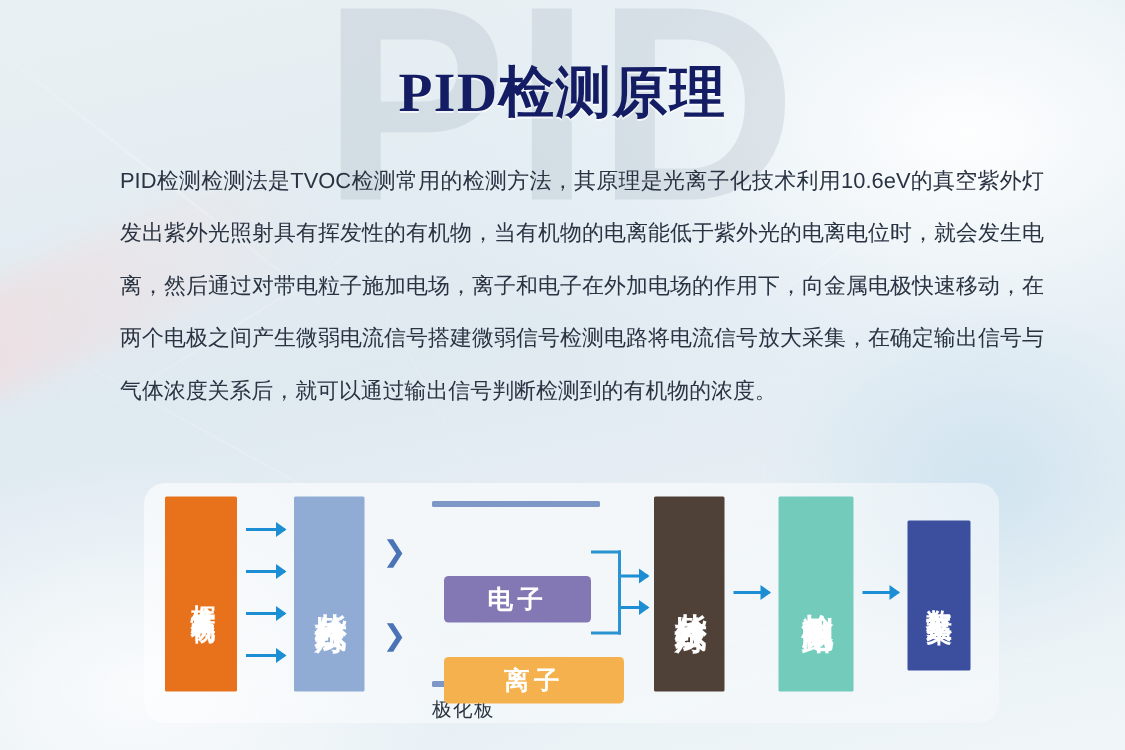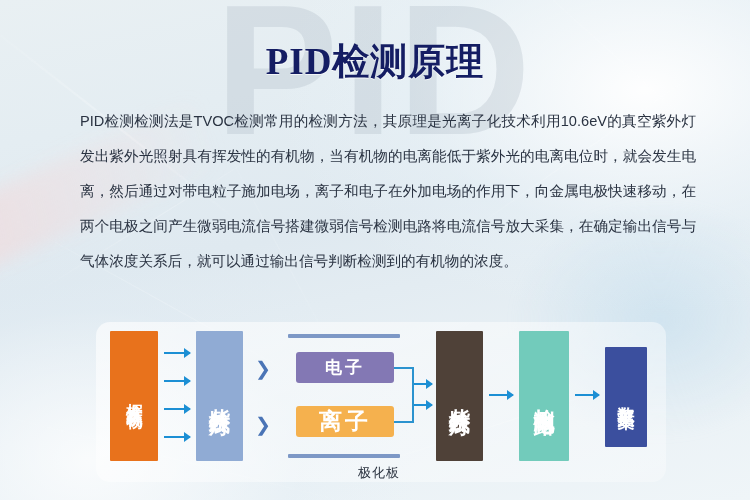--- a/index.html
+++ b/index.html
@@ -78,41 +78,42 @@
     color: #ffffff; font-weight: bold;
     writing-mode: vertical-rl; text-orientation: upright;
     letter-spacing: 2px;
     border-radius: 1px;
   }
   .hbox {
     position: absolute;
     display: flex; align-items: center; justify-content: center;
     color: #ffffff; font-weight: bold; letter-spacing: 3px;
     border-radius: 3px;
+    margin-top: 32px;
   }
 
   
   .arrow { position: absolute; height: 2.4px; background: #1c8fd4; }
   .arrow::after {
     content: ""; position: absolute; right: -1px; top: 50%;
     transform: translateY(-50%);
     border-left: 7px solid #1c8fd4;
     border-top: 5px solid transparent;
     border-bottom: 5px solid transparent;
   }
 
   .chev {
     position: absolute; color: #4a74b6; font-weight: bold;
     font-size: 19px; line-height: 1;
   }
 
   .plate { position: absolute; height: 4px; background: #7d98c6; border-radius: 1px; }
   .plate-label {
     position: absolute; font-size: 13px; color: #2b3340; letter-spacing: 1px;
-    text-align: right;
+    text-align: left;
   }
 
   
   .brk-v { position: absolute; width: 2.2px; background: #2b93cf; }
   .brk-h { position: absolute; height: 2.2px; background: #2b93cf; }
 </style>
 </head>
 <body>
 
 <div id="page">
@@ -157,21 +158,21 @@
     <div class="chev" style="left:255px; top:93px;">❯</div>
 
     <div class="plate" style="left:288px; top:12px; width:112px;"></div>
     <div class="plate" style="left:288px; top:132px; width:112px;"></div>
     <div class="plate-label" style="left:288px; top:142px; width:112px;">极化板</div>
 
     <div class="hbox" style="left:296px; top:30px; width:98px; height:31px; background:#8378b4; font-size:17px;">
       <span>电子</span>
     </div>
 
-    <div class="hbox" style="left:296px; top:84px; width:98px; height:31px; background:#f5b14e; font-size:23px;">
+    <div class="hbox" style="left:296px; top:84px; width:120px; height:31px; background:#f5b14e; font-size:17px;">
       <span>离子</span>
     </div>
 
     <div class="brk-h" style="left:394px; top:45px; width:20px;"></div>
     <div class="brk-h" style="left:394px; top:99px; width:20px;"></div>
     <div class="brk-v" style="left:412px; top:45px; height:56px;"></div>
     <div class="arrow" style="left:414px; top:61px; width:18px;"></div>
     <div class="arrow" style="left:414px; top:82px; width:18px;"></div>
 
     <div class="vbox" style="left:436px; top:9px; width:47px; height:130px; background:#4f4138; font-size:21px;">

